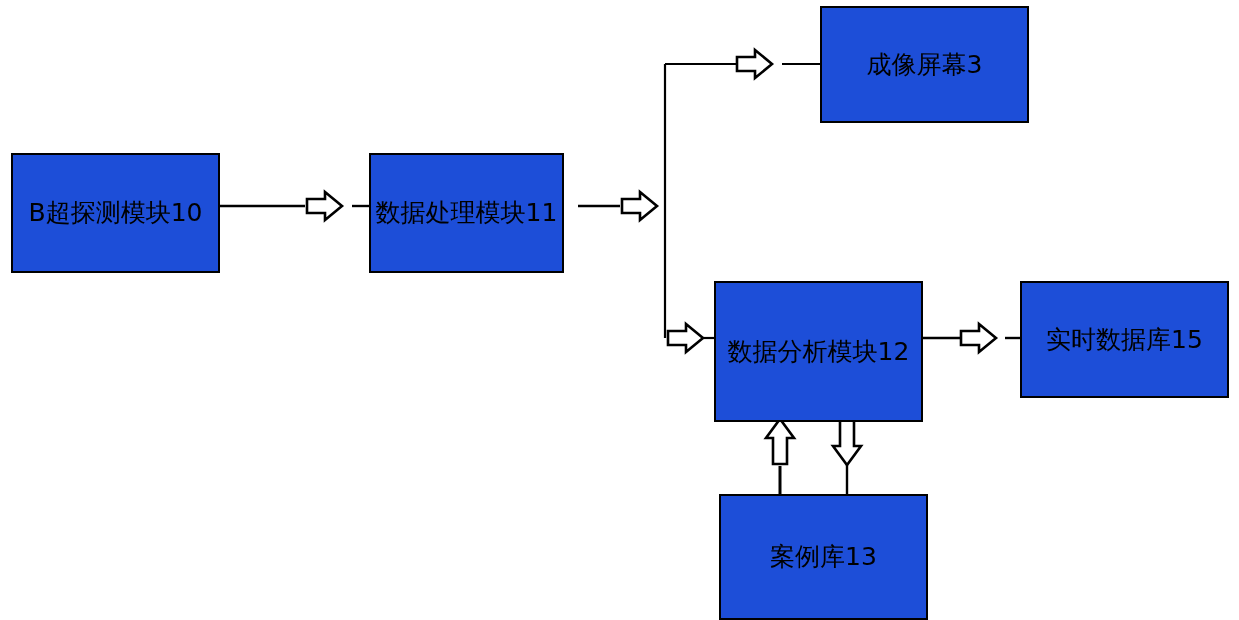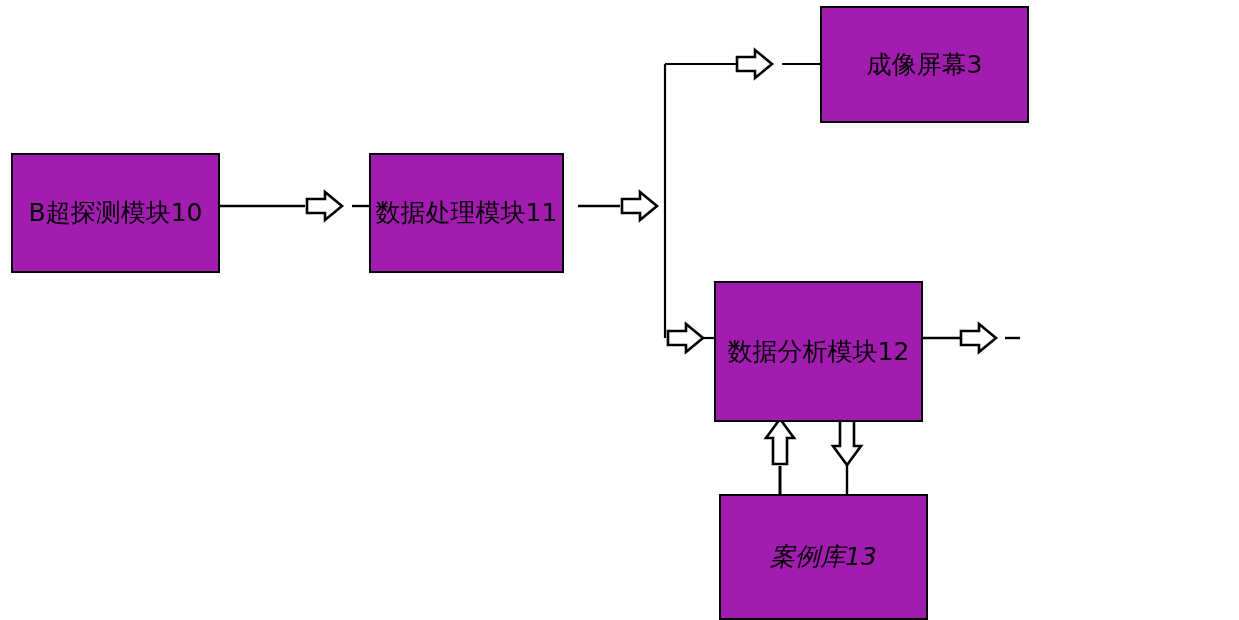--- a/index.html
+++ b/index.html
@@ -22,21 +22,21 @@
     position: absolute;
     left: 0;
     top: 0;
     width: 1239px;
     height: 620px;
   }
   .node-box {
     position: absolute;
     box-sizing: border-box;
     border: 2px solid #000000;
-    background: #a21caf;
+    background: #1d4ed8;
     display: flex;
     align-items: center;
     justify-content: center;
   }
   .node-label {
     font-family: "DejaVu Sans", "Liberation Sans", sans-serif;
     font-size: 25px;
     line-height: 1.1;
     color: #000000;
     white-space: nowrap;
@@ -118,18 +118,21 @@
   </div>
 
   <div class="node-box" style="left:820px; top:6px; width:209px; height:117px;">
     <span class="node-label label-wide">成像屏幕3</span>
   </div>
 
   <div class="node-box" style="left:714px; top:281px; width:209px; height:141px;">
     <span class="node-label label-wide">数据分析模块12</span>
   </div>
 
+  <div class="node-box" style="left:1020px; top:281px; width:209px; height:117px;">
+    <span class="node-label label-wide">实时数据库15</span>
+  </div>
 
-  <div class="node-box" style="left:719px; top:494px; width:209px; height:126px;font-style:italic;">
+  <div class="node-box" style="left:719px; top:494px; width:209px; height:126px;">
     <span class="node-label label-wide">案例库13</span>
   </div>
 
 </div>
 
 </body></html>

